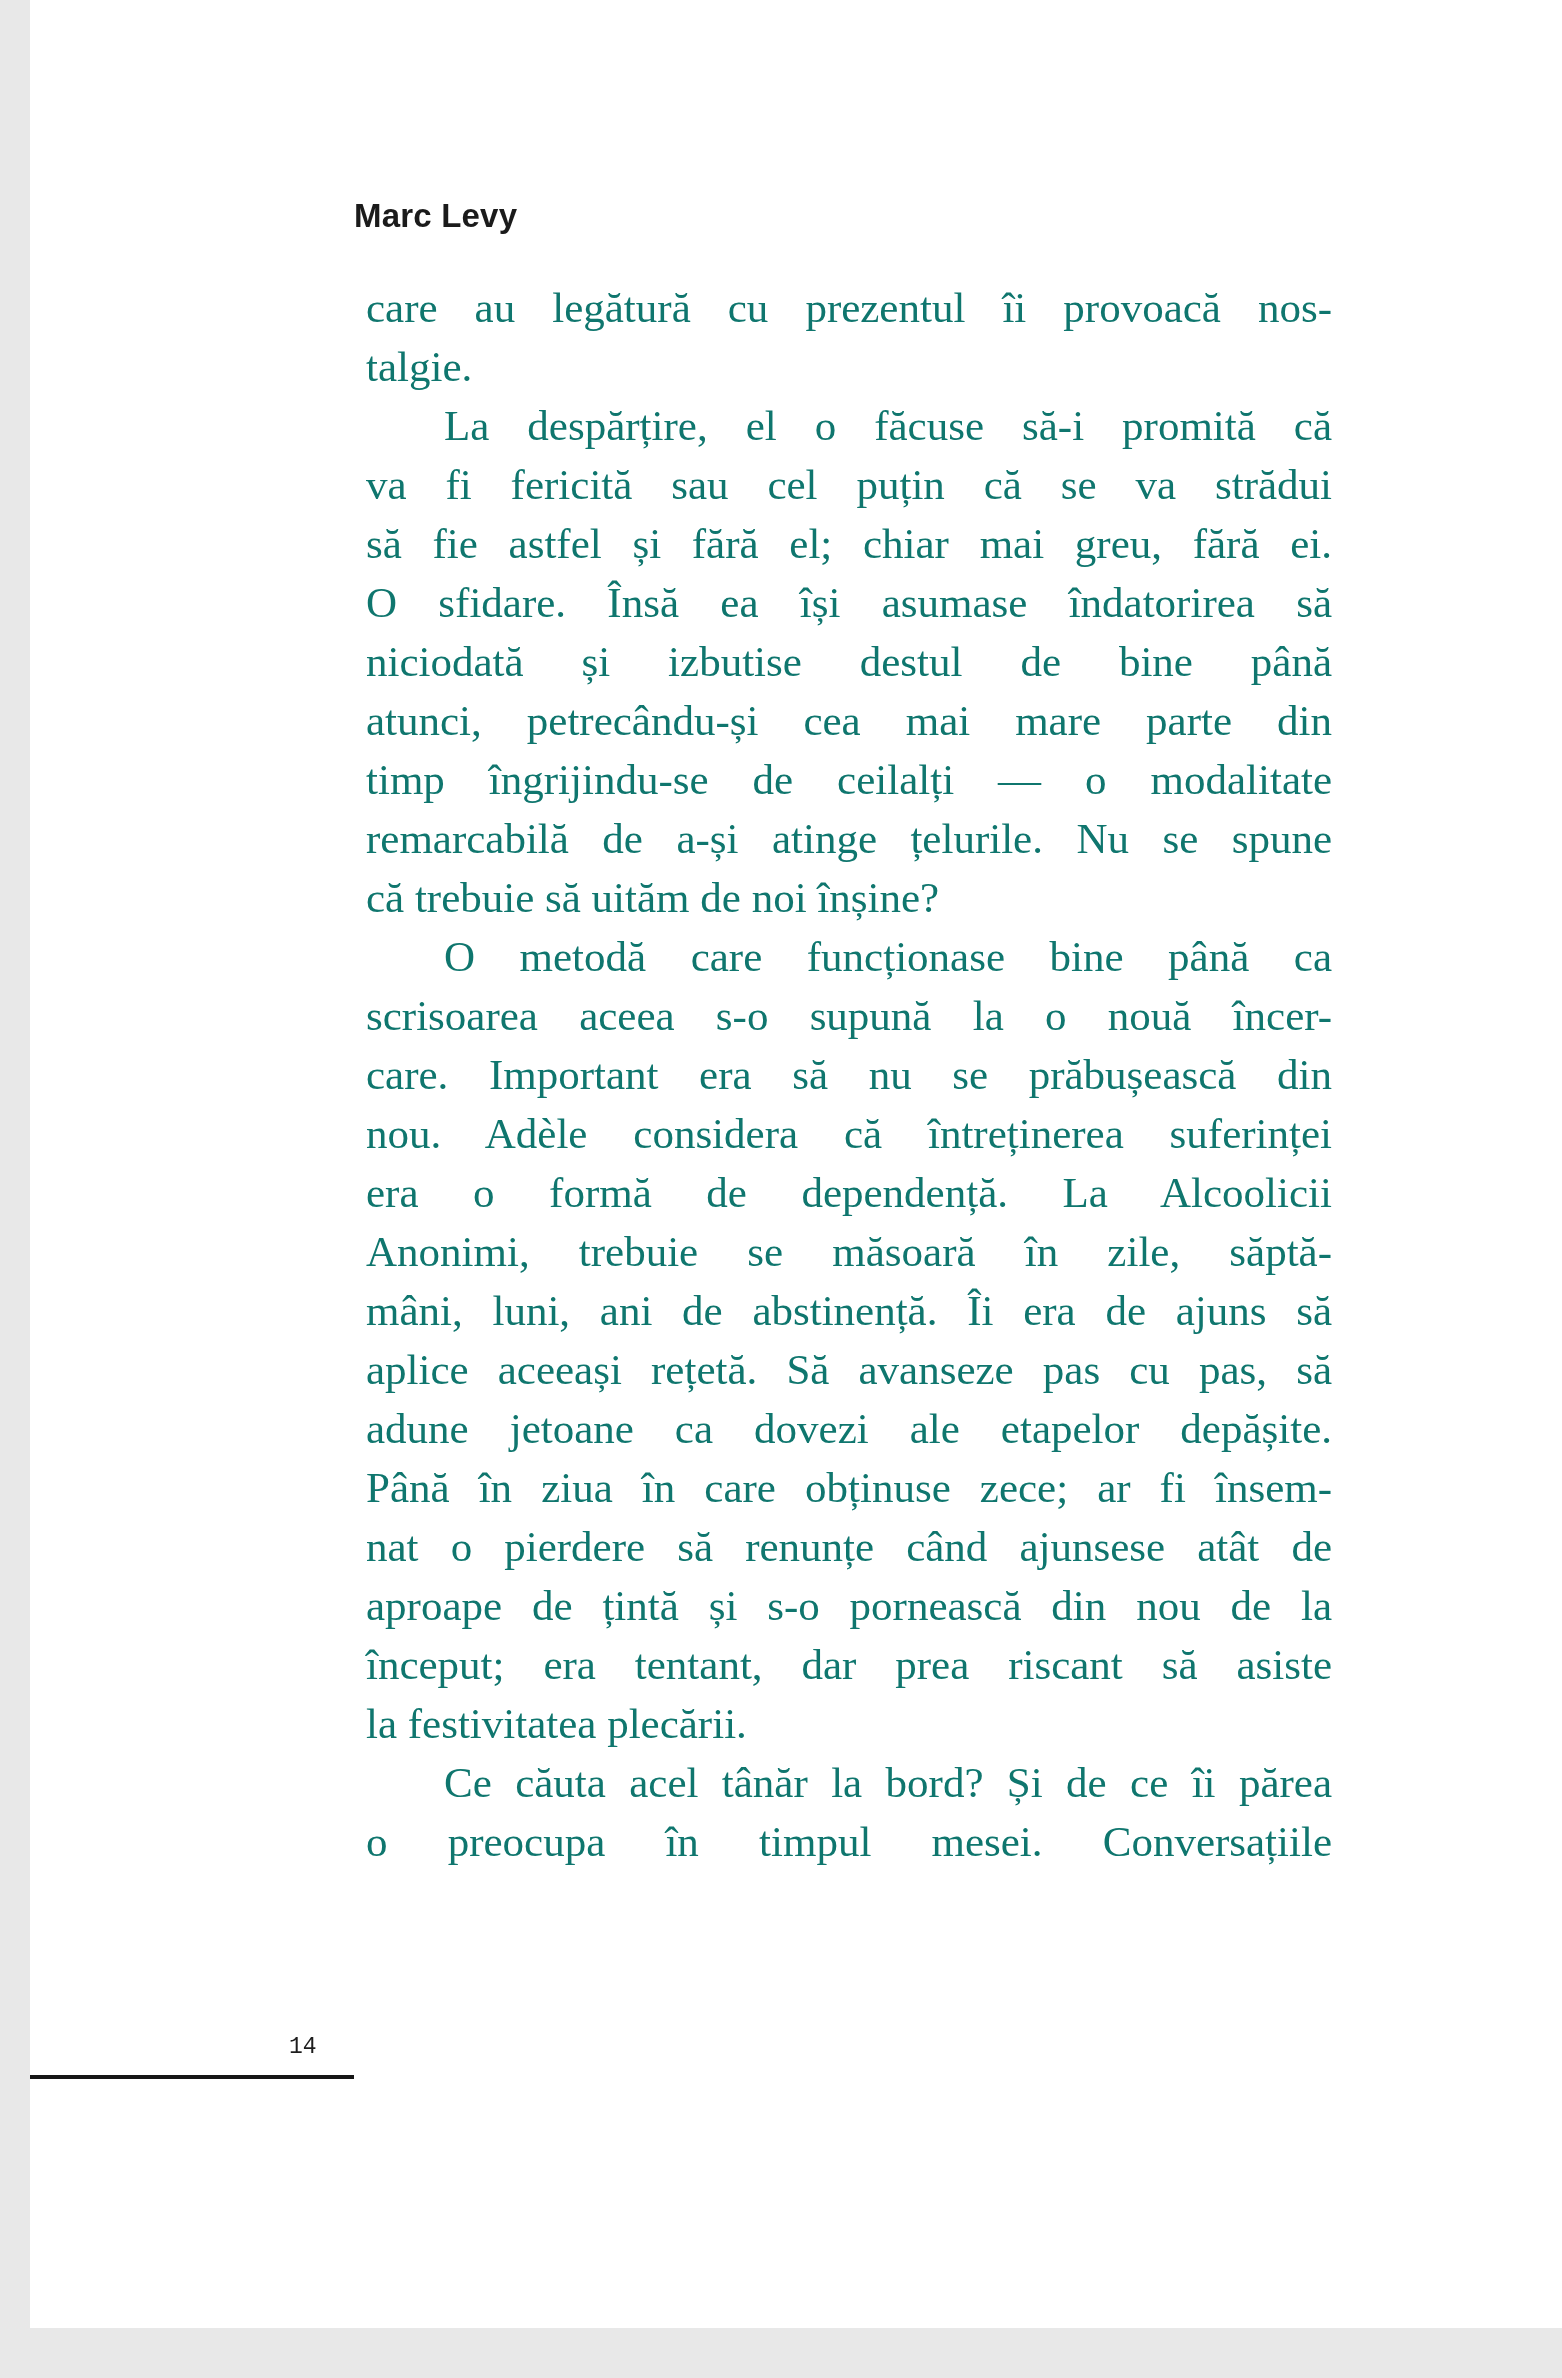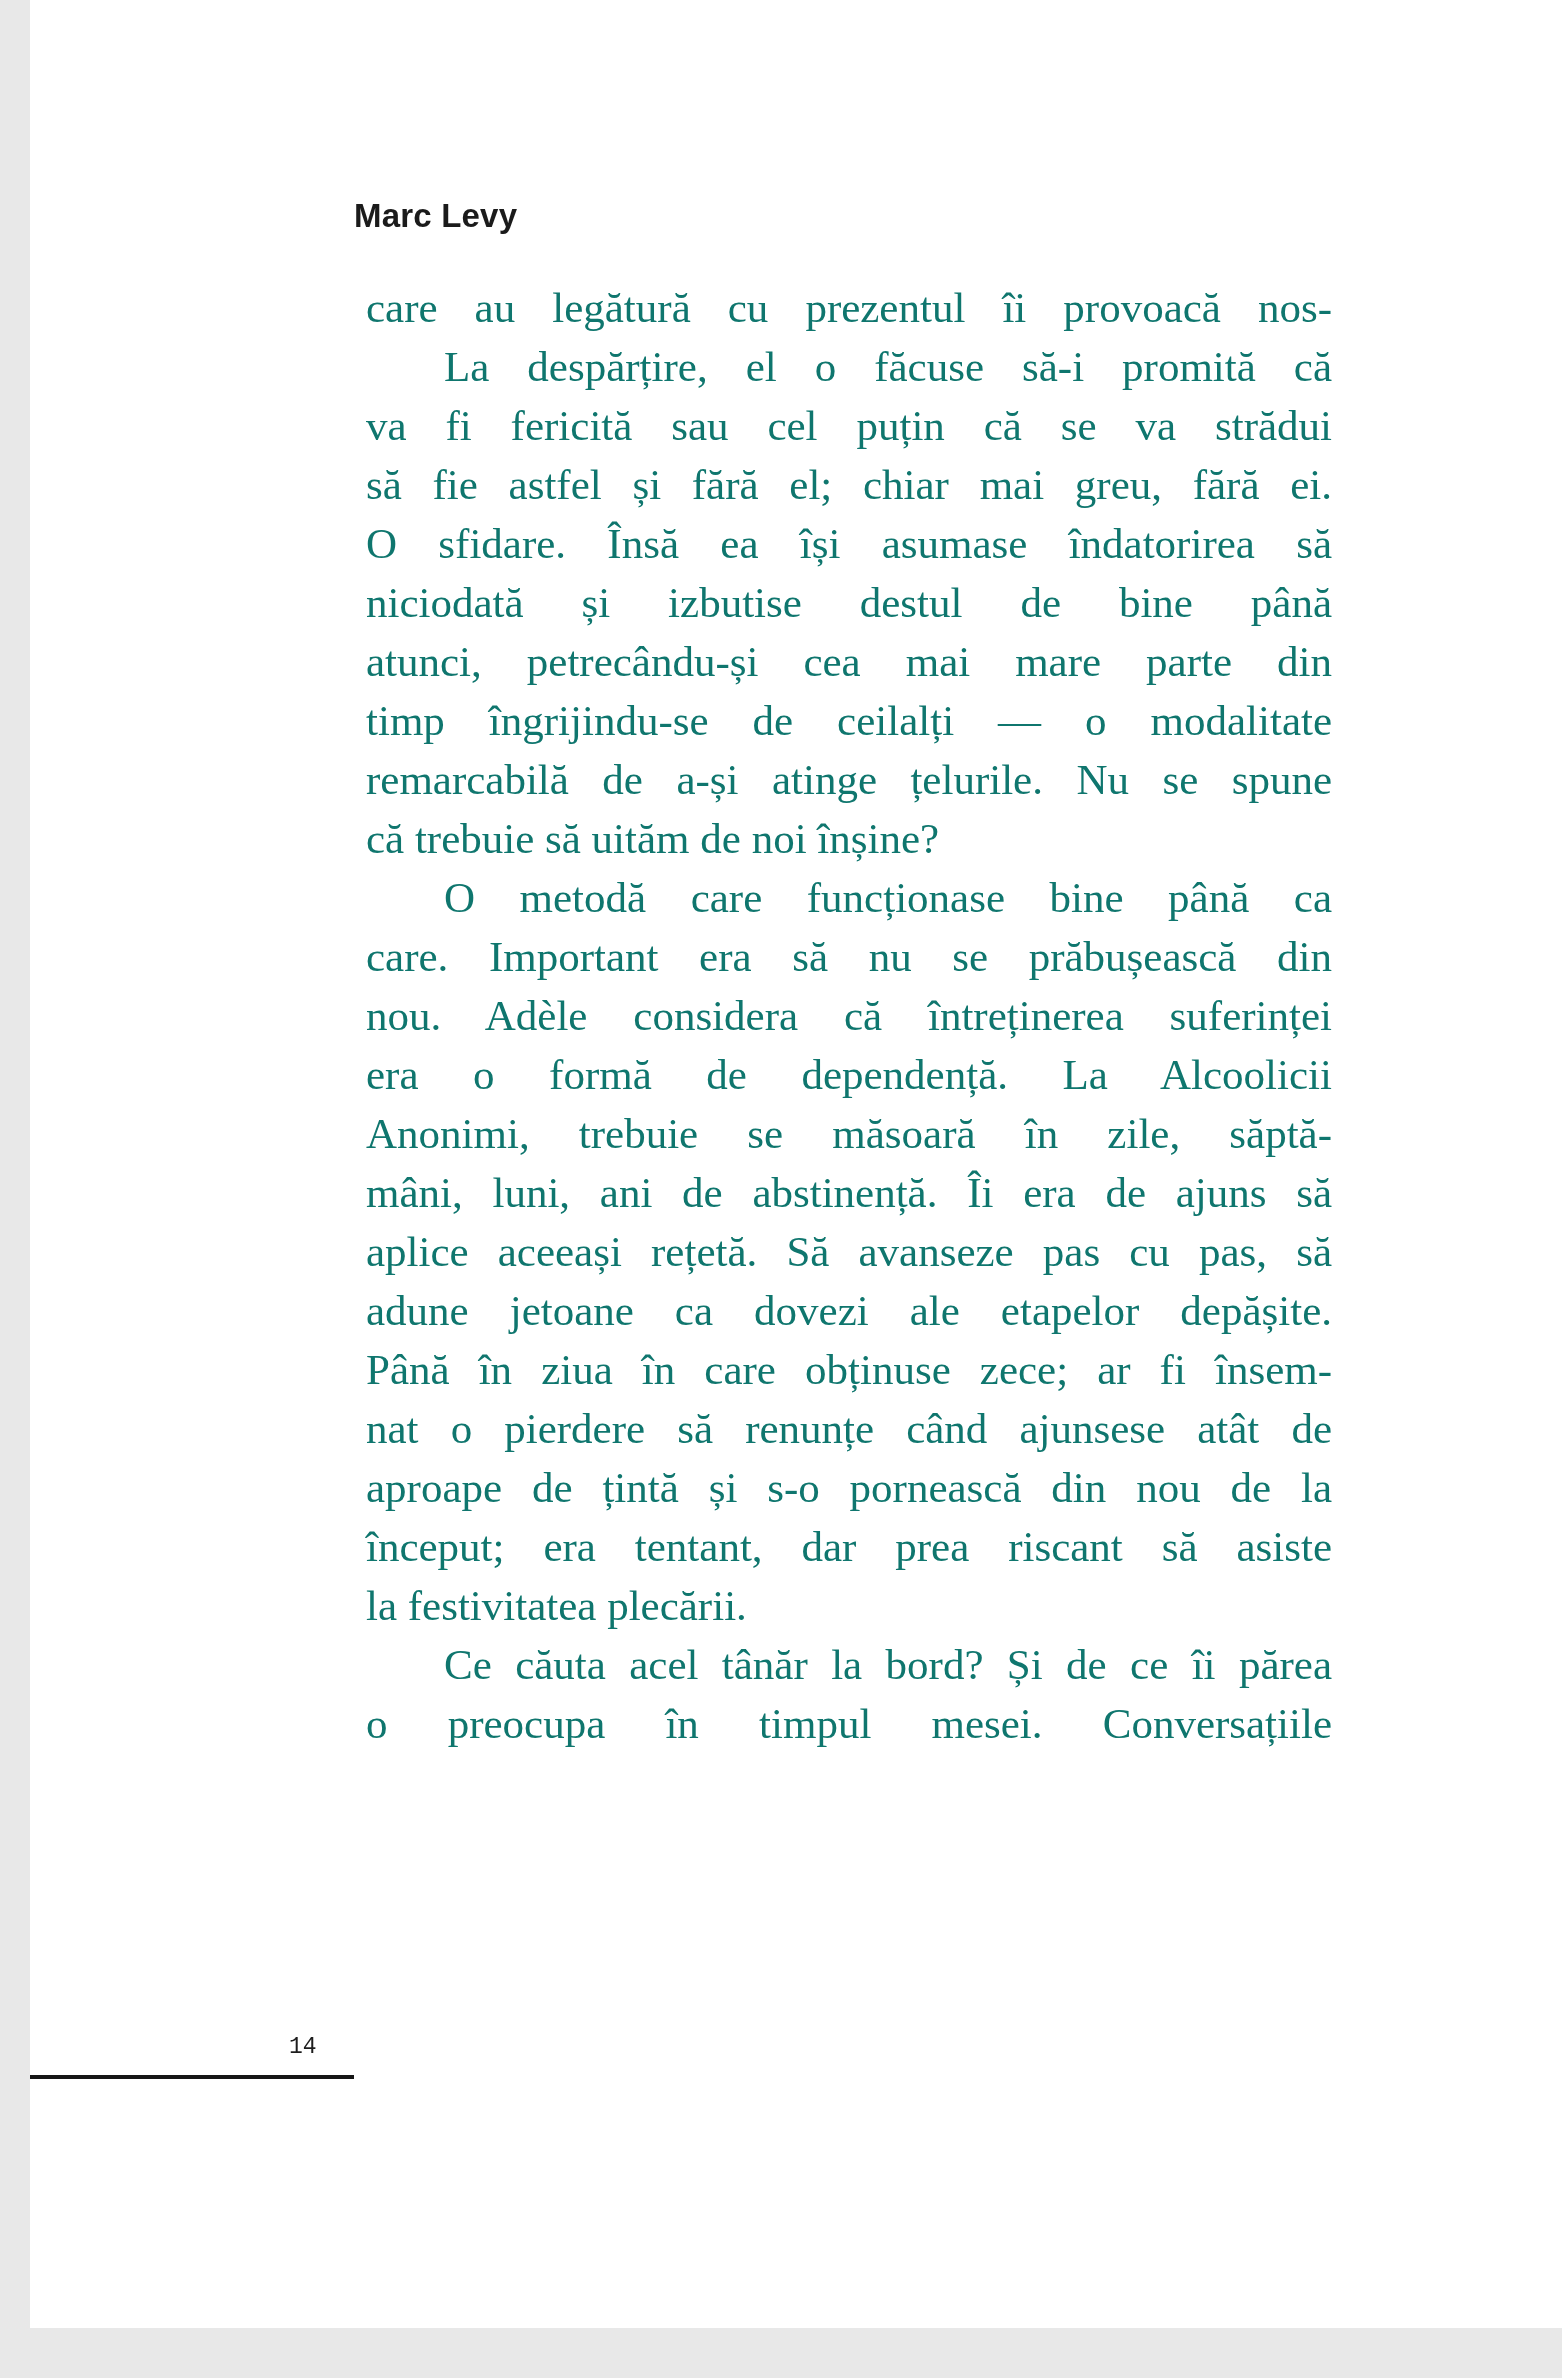--- a/index.html
+++ b/index.html
@@ -66,30 +66,32 @@
   }
 </style>
 </head>
 <body>
 
 <div class="page">
   <div class="running-header">Marc Levy</div>
 
   <div class="body-text" id="body-lines">
       <div class="line justify">care au legătură cu prezentul îi provoacă nos-</div>
+      <div class="line">talgie.</div>
       <div class="line indent justify">La despărțire, el o făcuse să-i promită că</div>
       <div class="line justify">va fi fericită sau cel puțin că se va strădui</div>
       <div class="line justify">să fie astfel și fără el; chiar mai greu, fără ei.</div>
       <div class="line justify">O sfidare. Însă ea își asumase îndatorirea să</div>
       <div class="line justify">niciodată și izbutise destul de bine până</div>
       <div class="line justify">atunci, petrecându-și cea mai mare parte din</div>
       <div class="line justify">timp îngrijindu-se de ceilalți — o modalitate</div>
       <div class="line justify">remarcabilă de a-și atinge țelurile. Nu se spune</div>
       <div class="line">că trebuie să uităm de noi înșine?</div>
       <div class="line indent justify">O metodă care funcționase bine până ca</div>
+      <div class="line justify">scrisoarea aceea s-o supună la o nouă încer-</div>
       <div class="line justify">care. Important era să nu se prăbușească din</div>
       <div class="line justify">nou. Adèle considera că întreținerea suferinței</div>
       <div class="line justify">era o formă de dependență. La Alcoolicii</div>
       <div class="line justify">Anonimi, trebuie se măsoară în zile, săptă-</div>
       <div class="line justify">mâni, luni, ani de abstinență. Îi era de ajuns să</div>
       <div class="line justify">aplice aceeași rețetă. Să avanseze pas cu pas, să</div>
       <div class="line justify">adune jetoane ca dovezi ale etapelor depășite.</div>
       <div class="line justify">Până în ziua în care obținuse zece; ar fi însem-</div>
       <div class="line justify">nat o pierdere să renunțe când ajunsese atât de</div>
       <div class="line justify">aproape de țintă și s-o pornească din nou de la</div>

